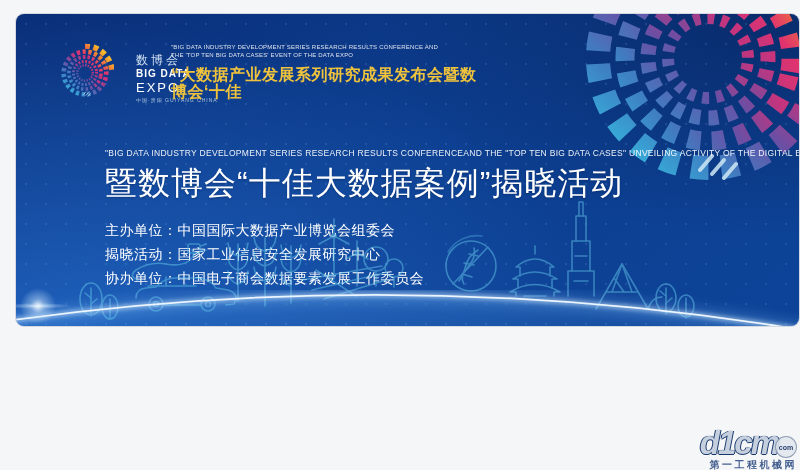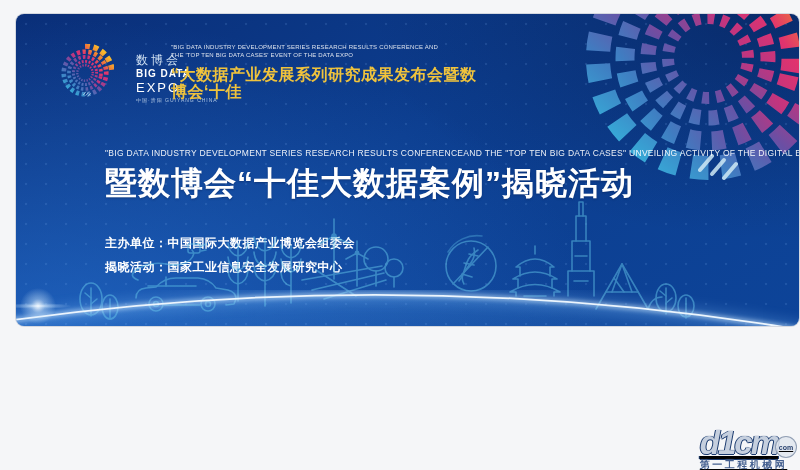--- a/index.html
+++ b/index.html
@@ -29,32 +29,32 @@
   .logo-tag{font-size:5px;color:#cfe0f2;opacity:.8;letter-spacing:1px;}
   
   .hdr{position:absolute;left:155px;top:29px;width:320px;}
   .hdr-en{font-size:6px;line-height:8px;color:#ffffff;opacity:.85;letter-spacing:.2px;}
   .hdr-cn{margin-top:7px;font-size:16px;line-height:17px;font-weight:bold;color:#f0c33c;letter-spacing:.5px;}
   
   .main{position:absolute;left:89px;top:134px;width:660px;color:#fff;}
   .caption{font-size:8.5px;letter-spacing:.3px;color:rgba(255,255,255,.92);white-space:nowrap;}
   .title1{margin-top:7px;font-size:37px;font-weight:900;letter-spacing:1px;white-space:nowrap;
           text-shadow:0 1px 2px rgba(0,20,60,.35);}
-  .title2{margin-top:4px;font-size:32px;font-weight:700;letter-spacing:1px;white-space:nowrap;
+  .title2{margin-top:4px;font-size:32px;font-weight:400;letter-spacing:1px;white-space:nowrap;
           text-shadow:0 1px 2px rgba(0,20,60,.35);}
   .dateline{margin-top:22px;font-size:15px;font-weight:bold;letter-spacing:.4px;}
   .dateline span{margin-right:10px;}
   .dateline .sep{margin:0 14px 0 4px;font-weight:normal;opacity:.95;}
-  .orgs{margin-top:25px;font-size:12px;font-weight:bold;line-height:24px;letter-spacing:.5px;}
+  .orgs{margin-top:12px;font-size:14px;font-weight:normal;line-height:24px;letter-spacing:.5px;}
   .org-row span{display:inline;}
   
   .spiral-big{position:absolute;left:542px;top:-106px;width:300px;height:300px;}
   .skyline{position:absolute;left:0;bottom:0;width:783px;height:160px;}
   
-  .watermark{position:absolute;right:3px;bottom:0px;text-align:left;line-height:1;text-decoration:underline;}
+  .watermark{position:absolute;right:3px;bottom:0px;text-align:right;line-height:1;}
   .wm-row{display:flex;align-items:flex-end;}
   .wm-brand{font-size:33px;font-weight:900;font-style:italic;letter-spacing:-2px;
             color:rgba(235,240,246,.82);
             text-shadow:0 0 1px #1a3a6e,0 1px 0 #1a3a6e,1px 0 0 #1a3a6e,-1px 0 0 #1a3a6e;}
   .wm-com{width:20px;height:20px;border-radius:50%;margin-left:-3px;margin-bottom:1px;
           background:rgba(225,230,238,.85);border:1px solid rgba(90,110,140,.6);
           color:#27406e;font-size:7px;font-weight:bold;display:flex;align-items:center;justify-content:center;}
   .wm-caption{margin-top:1px;font-size:10px;font-weight:bold;letter-spacing:2.5px;
               color:rgba(36,68,124,.85);text-shadow:0 0 2px rgba(255,255,255,.6);}
 </style>
@@ -132,20 +132,23 @@
     <div class="main">
       <div class="caption">"BIG DATA INDUSTRY DEVELOPMENT SERIES RESEARCH RESULTS CONFERENCEAND THE "TOP TEN BIG DATA CASES" UNVEILING ACTIVITY OF THE DIGITAL EXPO</div>
       <div class="title2">暨数博会“十佳大数据案例”揭晓活动</div>
       <div class="orgs">
         <div class="org-row">
           <span>主办单位：</span><span>中国国际大数据产业博览会组委会</span>
         </div>
         <div class="org-row">
           <span>揭晓活动：</span><span>国家工业信息安全发展研究中心</span>
         </div>
+        <div class="org-row">
+          <span>协办单位：</span><span>中国电子商会数据要素发展工作委员会</span>
+        </div>
       </div>
     </div>
 
     <svg class="skyline" viewBox="0 0 783 160">
 
       <path d="M -20,158 Q 390,96 800,166 L 800,200 L -20,200 Z" fill="url(#washGrad)" opacity=".8"></path>
       <g fill="none" stroke="#62c3e8" stroke-width="1.6" stroke-linecap="round" stroke-linejoin="round" opacity=".5">
 
         <g>
           <ellipse cx="75" cy="133" rx="11" ry="16"></ellipse>

